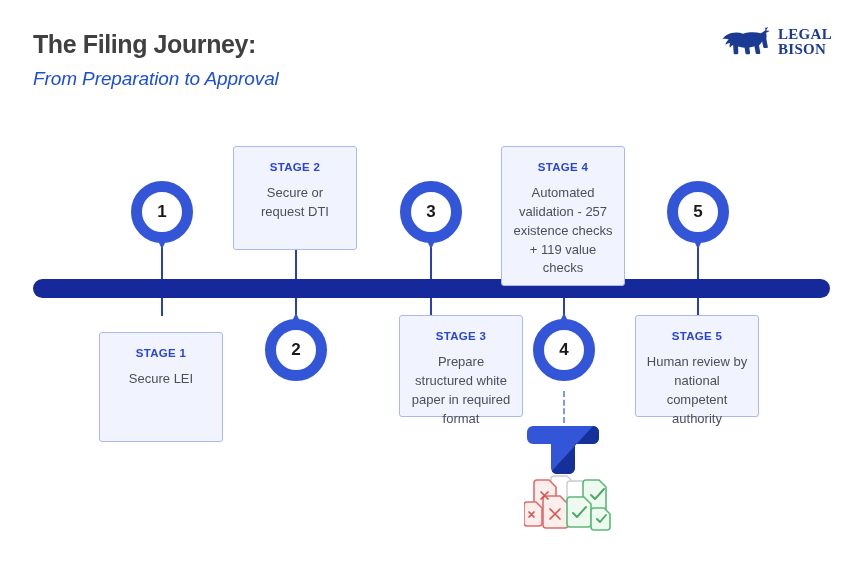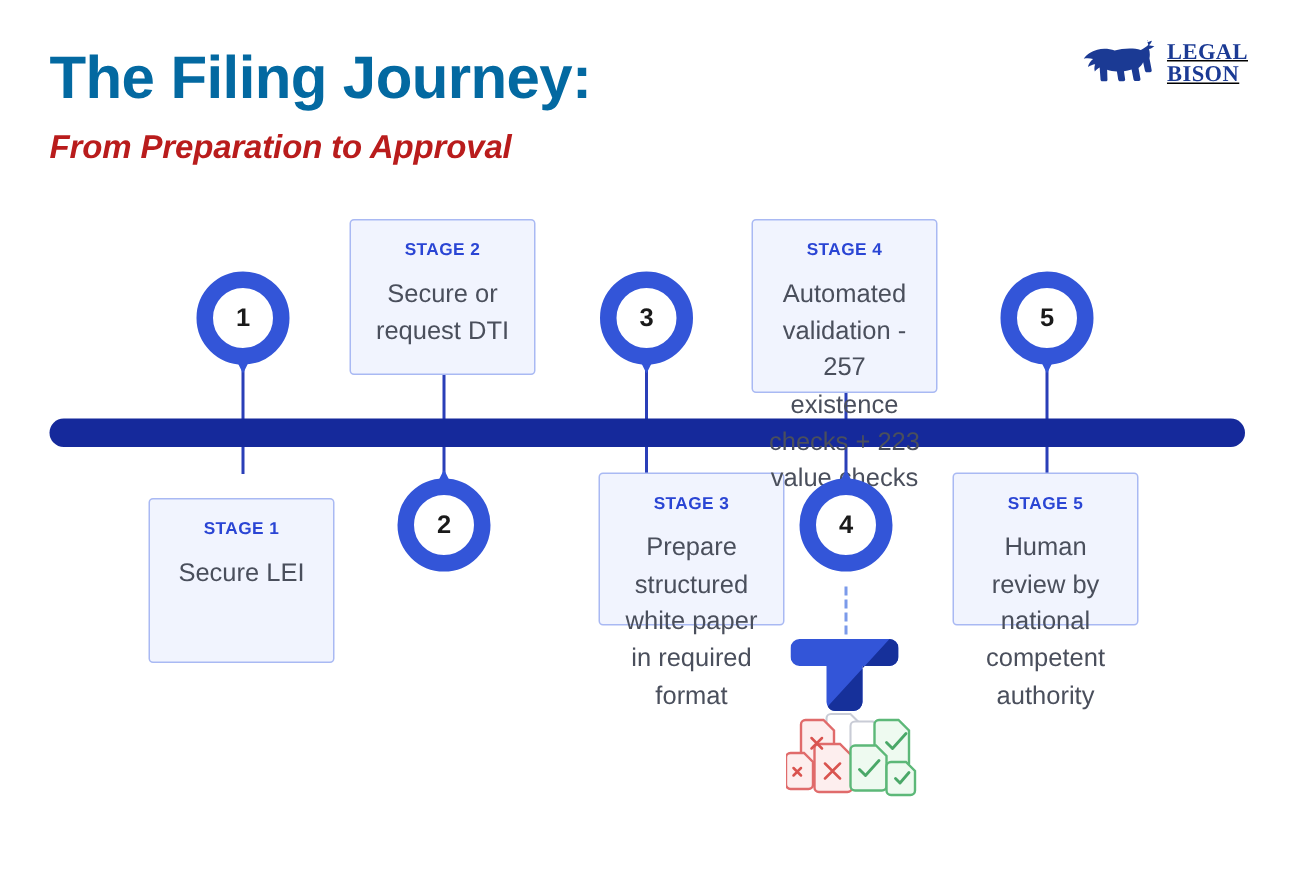--- a/index.html
+++ b/index.html
@@ -20,45 +20,43 @@
   }
 
   
   #header-block {
     position: absolute;
     left: 33px;
     top: 30px;
     width: 520px;
   }
   #main-title {
-    font-size: 40px;
-    font-weight: bold;
-    color: #0369a1;
+    font-size: 25px;
+    font-weight: bold;
+    color: #404040;
     letter-spacing: -0.4px;
     line-height: 1.12;
     margin: 0;
   }
   #subtitle {
-    font-size: 22px;
-    font-weight: bold;
+    font-size: 19px;
+    font-weight: normal;
     font-style: italic;
-    color: #b91c1c;
+    color: #1d4ed8;
     letter-spacing: -0.1px;
     margin: 10px 0 0 0;
   }
 
   
   #logo-block {
     position: absolute;
     right: 28px;
     top: 27px;
     display: flex;
-    align-items: center;
     gap: 5px;
-    text-decoration: underline;
   }
   #logo-bison-icon { display: block; }
   #logo-wordmark {
     font-family: "Liberation Serif", serif;
     color: #1b3a94;
     line-height: 0.98;
     letter-spacing: 0.3px;
   }
   .logo-line {
     display: block;
@@ -146,21 +144,21 @@
     text-align: center;
   }
   .card-title {
     font-size: 11.5px;
     font-weight: bold;
     color: #2a45d4;
     letter-spacing: 0.3px;
     margin: 0;
   }
   .card-body {
-    font-size: 17px;
+    font-size: 13px;
     color: #4a4f5c;
     line-height: 1.45;
     margin: 11px 0 0 0;
   }
 
   
   #funnel-dashed-line {
     position: absolute;
     left: 563px;
     top: 391px;
@@ -266,23 +264,23 @@
   <div class="stage-card" style="left:233px; top:146px; height:104px;text-align:center;">
     <p class="card-title">STAGE 2</p>
     <p class="card-body">Secure or request DTI</p>
   </div>
 
   <div class="stage-card" style="left:367px; top:315px; height:102px;margin-left:32px;">
     <p class="card-title">STAGE 3</p>
     <p class="card-body">Prepare structured white paper in required format</p>
   </div>
 
-  <div class="stage-card" style="left:501px; top:146px; height:116px;">
+  <div class="stage-card" style="left:501px; top:146px; height:140px;">
     <p class="card-title">STAGE 4</p>
-    <p class="card-body">Automated validation - 257 existence checks + 223 value checks</p>
+    <p class="card-body">Automated validation - 257 existence checks + 119 value checks</p>
   </div>
 
   <div class="stage-card" style="left:635px; top:315px; height:102px;">
     <p class="card-title">STAGE 5</p>
     <p class="card-body">Human review by national competent authority</p>
   </div>
 
   <div id="funnel-dashed-line"></div>
 
   <svg id="funnel-icon" width="72" height="52" viewBox="0 0 72 52">

